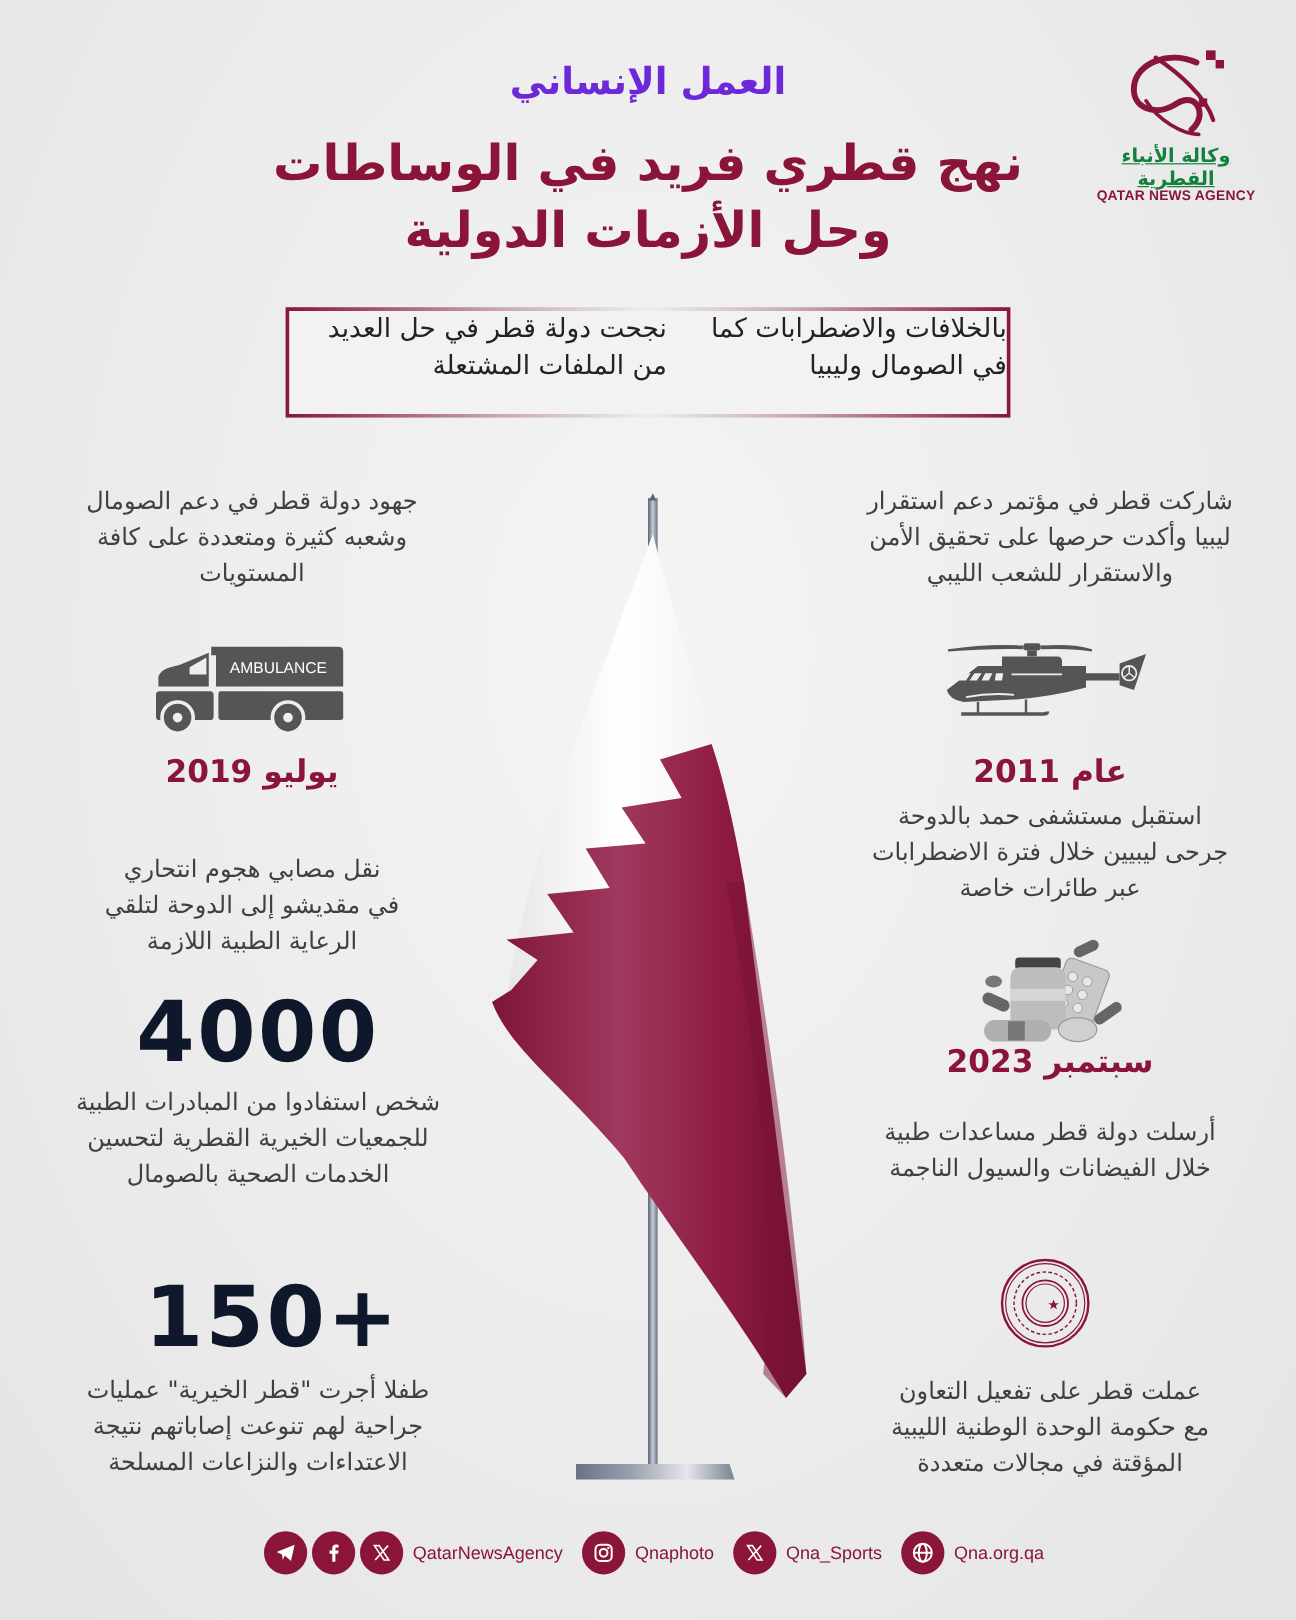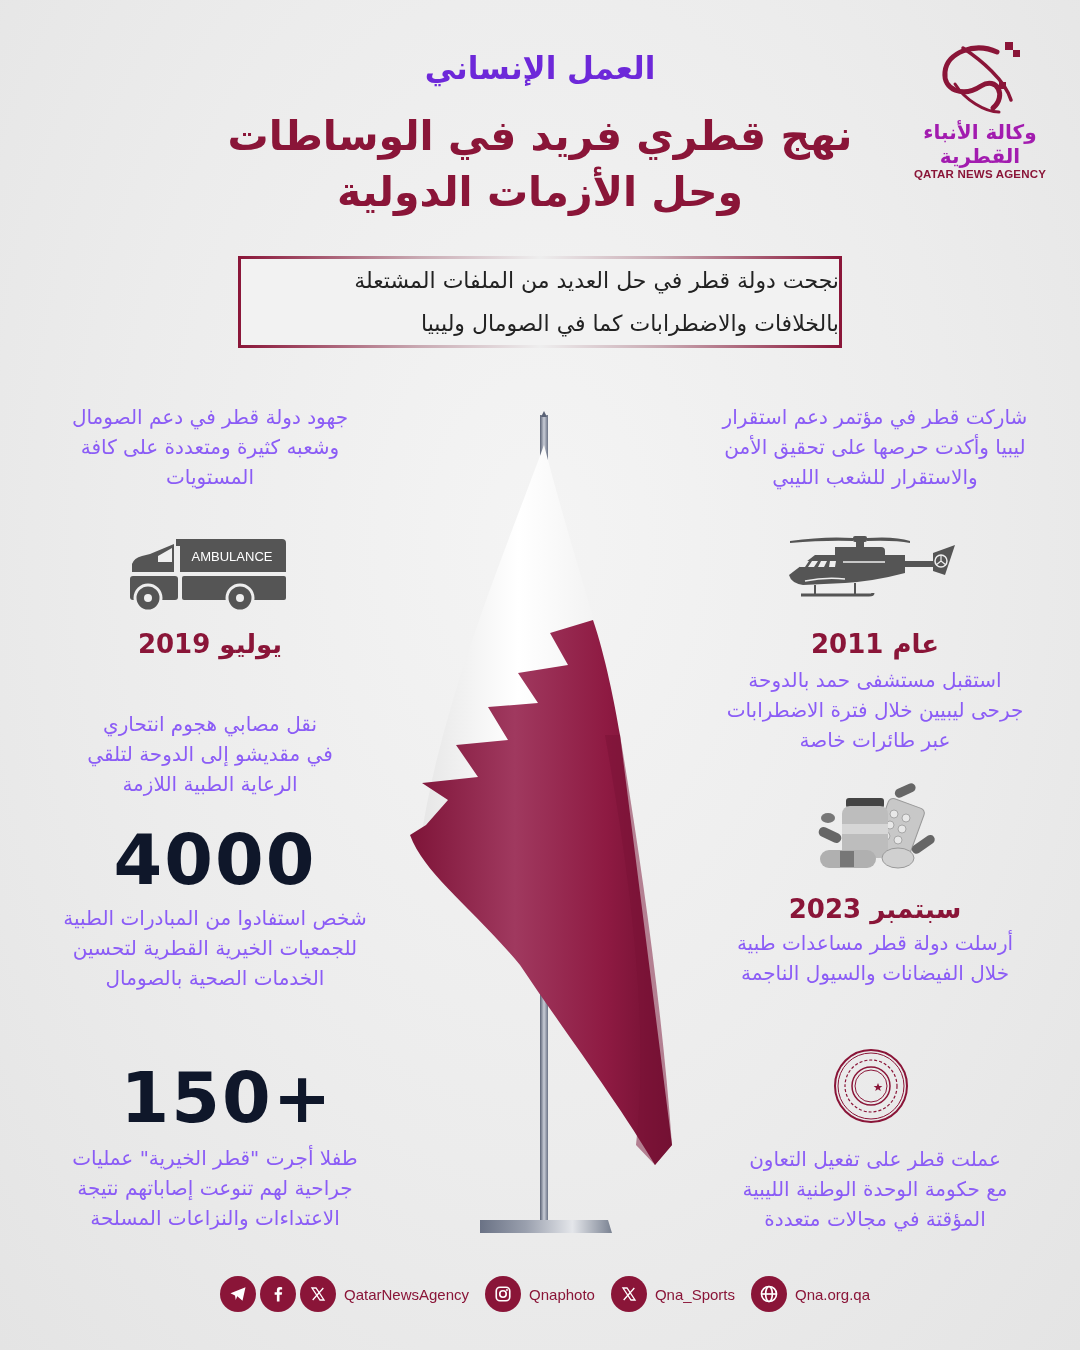--- a/index.html
+++ b/index.html
@@ -9,59 +9,59 @@
     background: radial-gradient(ellipse at 50% 40%, #f4f4f4 0%, #ececec 55%, #e4e4e4 100%);
     font-family: "DejaVu Sans", sans-serif;
     color: #222;
   }
   .abs { position: absolute; }
   .ar { direction: rtl; unicode-bidi: plaintext; text-align: center; }
 
   
   #logo { left: 900px; top: 38px; width: 160px; height: 130px; text-align: center; }
   #logo svg { display: block; margin: 0 auto; }
-  #logo .logo-ar { font-size: 20px; font-weight: bold; color: #a21caf; margin-top: 2px; direction: rtl; }
+  #logo .logo-ar { font-size: 16px; font-weight: bold; color: #15803d; margin-top: 2px; direction: rtl; text-decoration: underline; }
   #logo .logo-en { font-family: "Liberation Sans", sans-serif; font-size: 11.5px; font-weight: bold; color: #8a1538; letter-spacing: 0.2px; }
 
   
   #kicker { left: 300px; top: 50px; width: 480px; font-size: 31px; font-weight: bold; color: #6d28d9; }
   #title1 { left: 200px; top: 108px; width: 680px; font-size: 41px; font-weight: bold; color: #8a1538; line-height: 56px; }
   #title2 { left: 200px; top: 164px; width: 680px; font-size: 41px; font-weight: bold; color: #8a1538; line-height: 56px; }
 
   
   #intro-box {
     left: 238px; top: 256px; width: 604px; height: 92px;
     border: 3px solid transparent;
     background:
       linear-gradient(#f2f2f2, #f2f2f2) padding-box,
       linear-gradient(90deg, #8a1538 0%, #c9aab3 30%, #eeeeee 50%, #c9aab3 70%, #8a1538 100%) border-box;
-    display: flex; flex-direction: column; justify-content: center; align-items: flex-end; gap: 12px;
+    display: flex; flex-direction: row; justify-content: center; align-items: flex-start; gap: 12px;
   }
   #intro-box .line { font-size: 22px; color: #222; line-height: 31px; direction: rtl; }
 
   
-  .col-text { font-size: 20px; line-height: 30px; color: #8b5cf6; }
+  .col-text { font-size: 20px; line-height: 30px; color: #404040; }
   .heading { font-size: 26px; font-weight: bold; color: #8a1538; line-height: 34px; }
   .big-num { font-family: "DejaVu Sans", sans-serif; font-weight: bold; color: #0f172a; font-size: 70px; line-height: 80px; letter-spacing: 2px; }
 
   #left-intro { left: 40px; top: 402px; width: 340px; }
   #ambulance-icon { left: 128px; top: 536px; }
   #left-h1 { left: 40px; top: 627px; width: 340px; }
   #left-t1 { left: 40px; top: 665px; width: 340px; margin-top: 44px; }
   #left-num1 { left: 40px; top: 820px; width: 350px; }
   #left-t2 { left: 30px; top: 903px; width: 370px; text-align: center; }
   #left-num2 { left: 52px; top: 1058px; width: 350px; }
   #left-t3 { left: 40px; top: 1143px; width: 350px; }
 
   #right-intro { left: 690px; top: 402px; width: 370px; }
   #heli-icon { left: 785px; top: 533px; }
   #right-h1 { left: 700px; top: 627px; width: 350px; }
   #right-t1 { left: 700px; top: 665px; width: 350px; }
   #meds-icon { left: 810px; top: 780px; }
-  #right-h2 { left: 700px; top: 892px; width: 350px; }
+  #right-h2 { left: 700px; top: 868px; width: 350px; }
   #right-t2 { left: 700px; top: 928px; width: 350px; }
   #seal-icon { left: 833px; top: 1048px; }
   #right-t3 { left: 700px; top: 1144px; width: 350px; }
 
   
   #flag { left: 400px; top: 405px; width: 280px; height: 840px; }
 
   
   #footer { left: 220px; top: 1276px; height: 36px; display: flex; align-items: center; gap: 0; }
   .social-circle {

